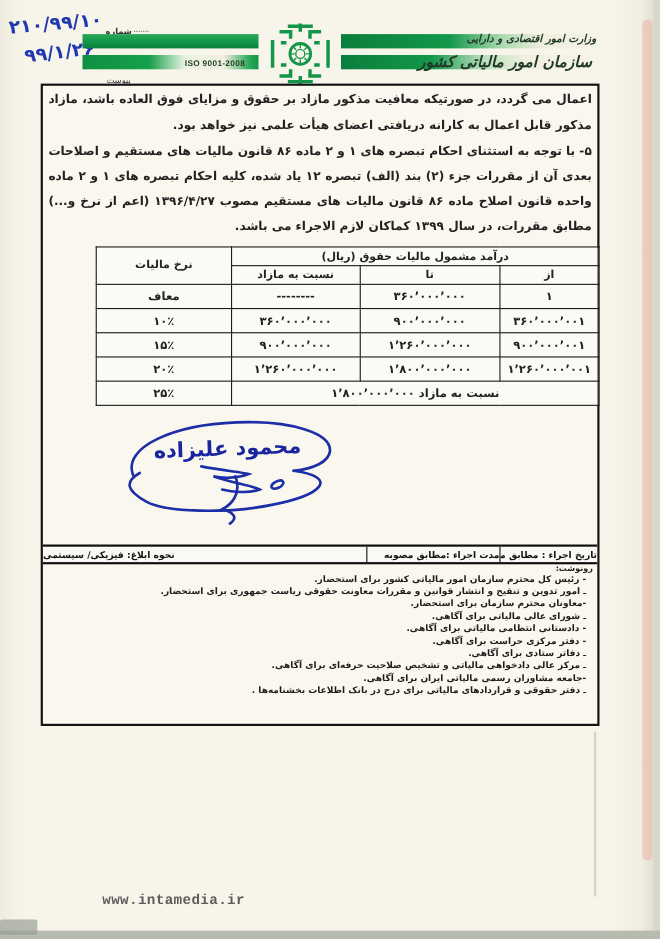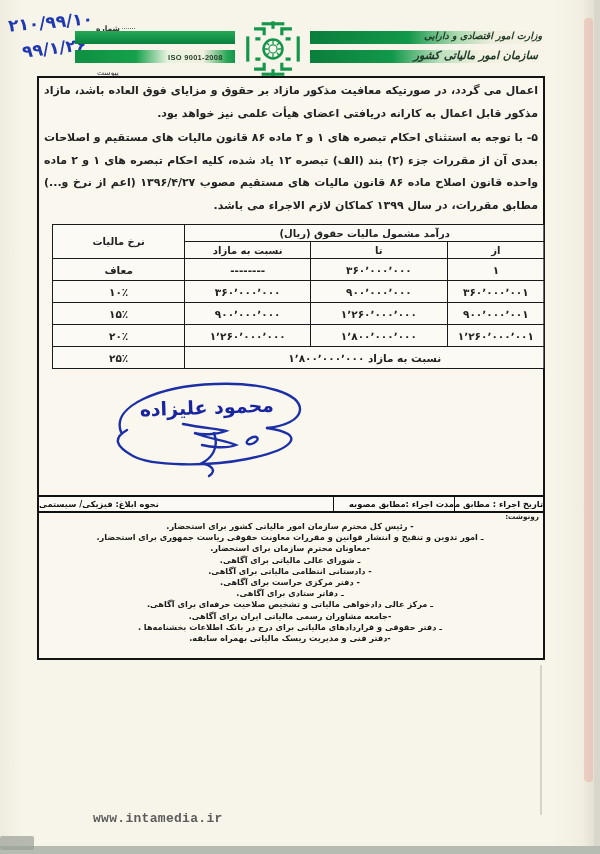--- a/index.html
+++ b/index.html
@@ -28,33 +28,33 @@
           background:linear-gradient(180deg,#2aa757 0%,#12964a 55%,#0b7e3c 100%);}
   .bar-lb{left:75px;top:50px;width:160px;
           background:linear-gradient(90deg,#0f8f42 0%,#16a04b 38%,#e9f2e0 58%,#f2f0e0 80%,#2aa757 95%,#13964a 100%);}
   .bar-rt{left:310px;top:31px;width:235px;
           background:linear-gradient(90deg,#0b7e3c 0%,#12984a 42%,#a9d9ae 62%,#f0eedd 78%,#f6f3e8 100%);}
   .bar-rb{left:310px;top:50px;width:235px;
           background:linear-gradient(90deg,#0b7e3c 0%,#12984a 35%,#b9dfbc 55%,#f2f0df 72%,#f6f3e8 100%);}
   .iso-label{left:168px;top:53px;font-size:7.5px;font-weight:bold;color:#23402a;letter-spacing:.3px;
              font-family:"Liberation Sans",sans-serif;}
   .hdr-ministry{right:58px;top:30px;font-size:9.5px;font-weight:bold;font-style:italic;color:#213a27;}
-  .hdr-org{right:62px;top:49px;font-size:11px;font-weight:bold;font-style:italic;color:#213a27;}
+  .hdr-org{right:62px;top:49px;font-size:14px;font-weight:bold;font-style:italic;color:#213a27;}
   .logo{left:239px;top:20px;}
 
   
   .main-box{left:37px;top:76px;width:508px;height:584px;border:2px solid #141414;background:rgba(255,255,255,.25);box-sizing:border-box;}
   .para{position:absolute;right:5px;left:5px;font-size:11px;font-weight:bold;line-height:22.5px;
         text-align:justify;color:#222;}
   .p1{top:2px;}
   .p5{top:49px;}
   .p6{top:117px;text-align:right;}
 
   
-  .tax-table{position:absolute;right:-2px;top:146px;width:493px;border-collapse:collapse;direction:rtl;}
+  .tax-table{position:absolute;right:-2px;top:146px;width:458px;border-collapse:collapse;direction:rtl;}
   .tax-table td{border:1.4px solid #1a1a1a;text-align:center;font-size:10.5px;font-weight:bold;
                 color:#222;padding:0;height:21px;background:rgba(255,255,255,.35);}
   .tax-table .hrow td{height:16px;font-size:10px;}
   .c-from{width:88px;} .c-to{width:124px;} .c-ex{width:114px;} .c-rate{width:120px;}
 
   
   .signature{left:58px;top:298px;width:218px;height:112px;}
 
   
   .meta-row{position:absolute;left:0;right:0;top:417px;display:flex;direction:rtl;
@@ -62,21 +62,21 @@
   .meta-cell{font-size:8.3px;font-weight:bold;text-align:left;line-height:14px;height:14px;
              overflow:hidden;white-space:nowrap;color:#111;}
   .mc1{width:88px;border-left:1.5px solid #111;}
   .mc2{width:104px;border-left:1.5px solid #111;padding-left:16px;}
   .mc3{width:153px;border-left:1.5px solid #111;}
   .mc4{flex:1;}
 
   
   .cc-title{position:absolute;right:4px;top:434px;font-size:7.3px;font-weight:bold;color:#222;}
   .cc-list{position:absolute;right:10px;left:8px;top:443px;direction:rtl;}
-  .cc-item{font-size:8.2px;font-weight:bold;line-height:11.2px;text-align:center;color:#1c1c1c;white-space:nowrap;overflow:hidden;}
+  .cc-item{font-size:8.2px;font-weight:bold;line-height:11.2px;text-align:right;color:#1c1c1c;white-space:nowrap;overflow:hidden;}
 
   
   .footer-address{left:212px;top:814px;width:262px;font-size:9.5px;color:#3d3d3d;direction:rtl;text-align:left;white-space:nowrap;}
   .footer-web{left:93px;top:811px;font-size:13px;font-weight:bold;color:#5c5c5c;letter-spacing:.3px;
               font-family:Liberation Mono, monospace;direction:ltr;}
 </style>
 </head>
 <body>
 
 <div class="page">
@@ -195,19 +195,18 @@
       <div class="cc-item">- رئیس کل محترم سازمان امور مالیاتی کشور برای استحضار.</div>
       <div class="cc-item">ـ امور تدوین و تنقیح و انتشار قوانین و مقررات معاونت حقوقی ریاست جمهوری برای استحضار.</div>
       <div class="cc-item">-معاونان محترم سازمان برای استحضار.</div>
       <div class="cc-item">ـ شورای عالی مالیاتی برای آگاهی.</div>
       <div class="cc-item">- دادستانی انتظامی مالیاتی برای آگاهی.</div>
       <div class="cc-item">- دفتر مرکزی حراست برای آگاهی.</div>
       <div class="cc-item">ـ دفاتر ستادی برای آگاهی.</div>
       <div class="cc-item">ـ مرکز عالی دادخواهی مالیاتی و تشخیص صلاحیت حرفه‌ای برای آگاهی.</div>
       <div class="cc-item">-جامعه مشاوران رسمی مالیاتی ایران برای آگاهی.</div>
       <div class="cc-item">ـ دفتر حقوقی و قراردادهای مالیاتی برای درج در بانک اطلاعات بخشنامه‌ها .</div>
-      <div class="cc-item">-دفتر فنی و مدیریت ریسک مالیاتی بهمراه سابقه.</div>
     </div>
   </div>
 
   <div class="abs footer-web">www.intamedia.ir</div>
 
 </div>
 
 </body></html>

